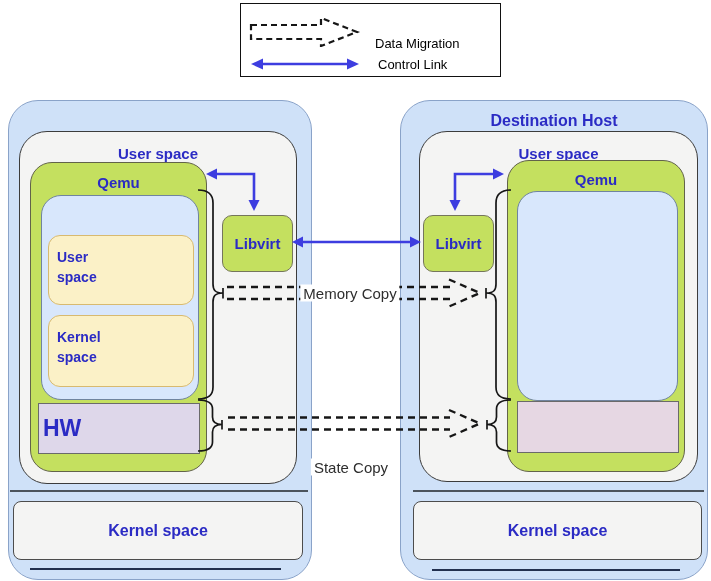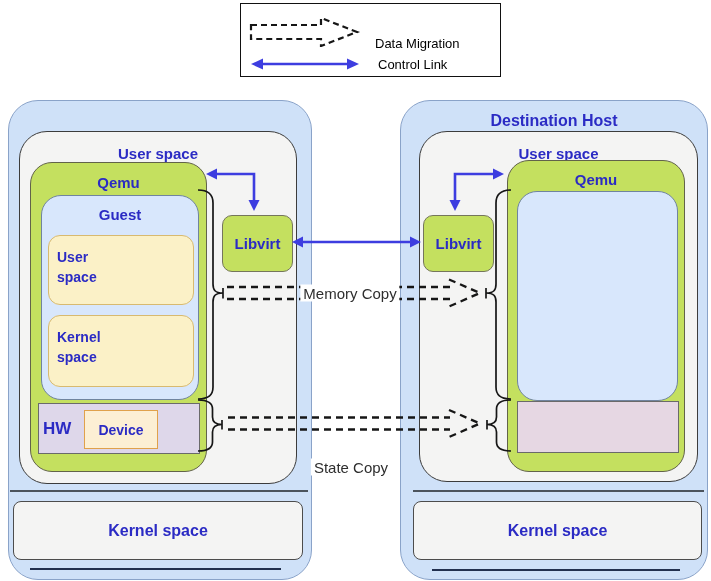--- a/index.html
+++ b/index.html
@@ -44,21 +44,21 @@
 
   .cream{border:1.3px solid var(--cream-border);background:var(--cream-fill);border-radius:12px;
          padding:11px 0 0 8px;font-size:14px;font-weight:bold;color:var(--title-blue);
          white-space:pre-line;line-height:20px;}
   .cream1{left:6px;top:39px;width:146px;height:70px;}
   .cream2{left:6px;top:119px;width:146px;height:72px;}
 
   .hwbox{border:1px solid var(--hw-border);display:flex;align-items:center;}
   .hw-src{left:7px;top:240px;width:162px;height:51px;background:var(--hw-fill-source);}
   .hw-dst{left:9px;top:240px;width:162px;height:52px;background:var(--hw-fill-dest);}
-  .hw-label{margin-left:4px;font-size:17px;font-weight:bold;color:var(--title-blue);}
+  .hw-label{margin-left:4px;font-size:23px;font-weight:bold;color:var(--title-blue);}
   .device{position:absolute;left:45px;top:6px;width:72px;height:37px;border:1.4px solid var(--device-border);
           background:var(--device-fill);display:flex;align-items:center;justify-content:center;
           font-size:14px;font-weight:bold;color:var(--title-blue);}
 
   .libvirt{border:1.2px solid #75765c;background:var(--qemu-fill);border-radius:10px;
            display:flex;align-items:center;justify-content:center;
            font-size:15px;font-weight:bold;color:var(--title-blue);}
   .libvirt-src{left:202px;top:83px;width:71px;height:57px;}
   .libvirt-dst{left:3px;top:83px;width:71px;height:57px;}
 
@@ -97,29 +97,27 @@
     </svg>
     <div class="legend-label" style="left:137px;top:53px;">Control Link</div>
   </div>
 
   <div class="abs host host-src">
     <div class="abs uspace uspace-src">
       <div class="box-title" style="top:13px;">User space</div>
       <div class="abs qemu qemu-src">
         <div class="box-title" style="top:11px;">Qemu</div>
         <div class="abs guest guest-src">
-          <div class="box-title" style="top:10px;">Guest</div>
           <div class="abs cream cream1">User
 space</div>
           <div class="abs cream cream2">Kernel
 space</div>
         </div>
         <div class="abs hwbox hw-src">
           <span class="hw-label">HW</span>
-          <div class="device">Device</div>
         </div>
       </div>
       <div class="abs libvirt libvirt-src">Libvirt</div>
     </div>
     <div class="abs kernel kernel-src">Kernel space</div>
   </div>
 
   <div class="abs host host-dst">
     <div class="host-title">Destination Host</div>
     <div class="abs uspace uspace-dst">

